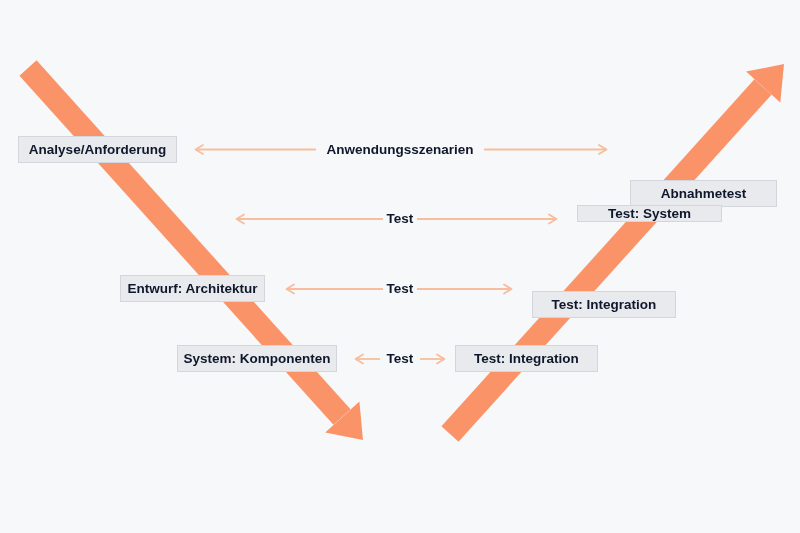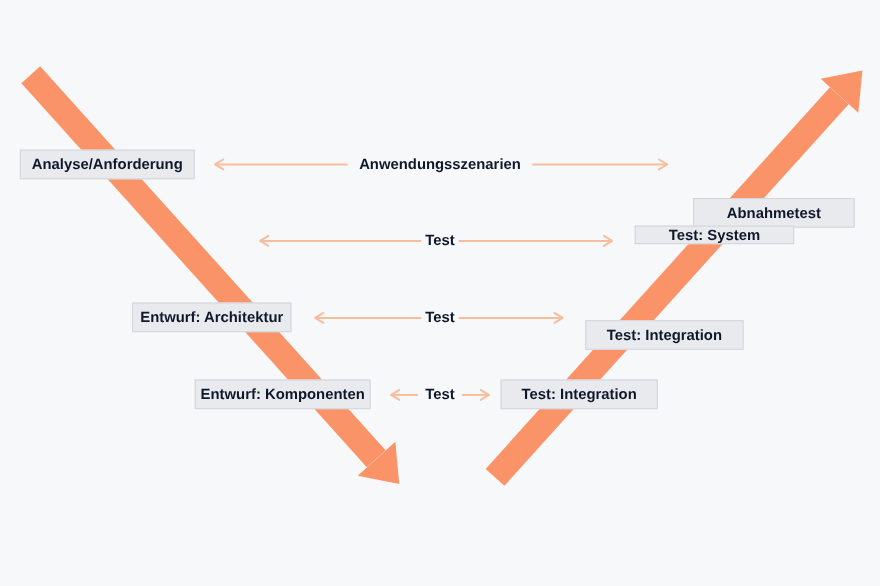--- a/index.html
+++ b/index.html
@@ -95,21 +95,21 @@
     </g>
 
     <g stroke="#f8bd9c" stroke-width="1.8">
       <line x1="380" y1="359" x2="356" y2="359" marker-end="url(#chev)"></line>
       <line x1="420" y1="359" x2="444" y2="359" marker-end="url(#chev)"></line>
     </g>
   </svg>
 
   <div class="box" id="b-r1-l">Analyse/Anforderung</div>
   <div class="box" id="b-r3-l">Entwurf: Architektur</div>
-  <div class="box" id="b-r4-l">Entwurf: Komponenten</div>
+  <div class="box" id="b-r4-l">System: Komponenten</div>
 
   <div class="box" id="b-r1-r">Abnahmetest</div>
   <div class="box" id="b-r2-r">Test: System</div>
   <div class="box" id="b-r3-r">Test: Integration</div>
   <div class="box" id="b-r4-r">Test: Integration</div>
 
 
   <div class="connector-label" id="lbl-r1">Anwendungsszenarien</div>
   <div class="connector-label" id="lbl-r2">Test</div>
   <div class="connector-label" id="lbl-r3">Test</div>

